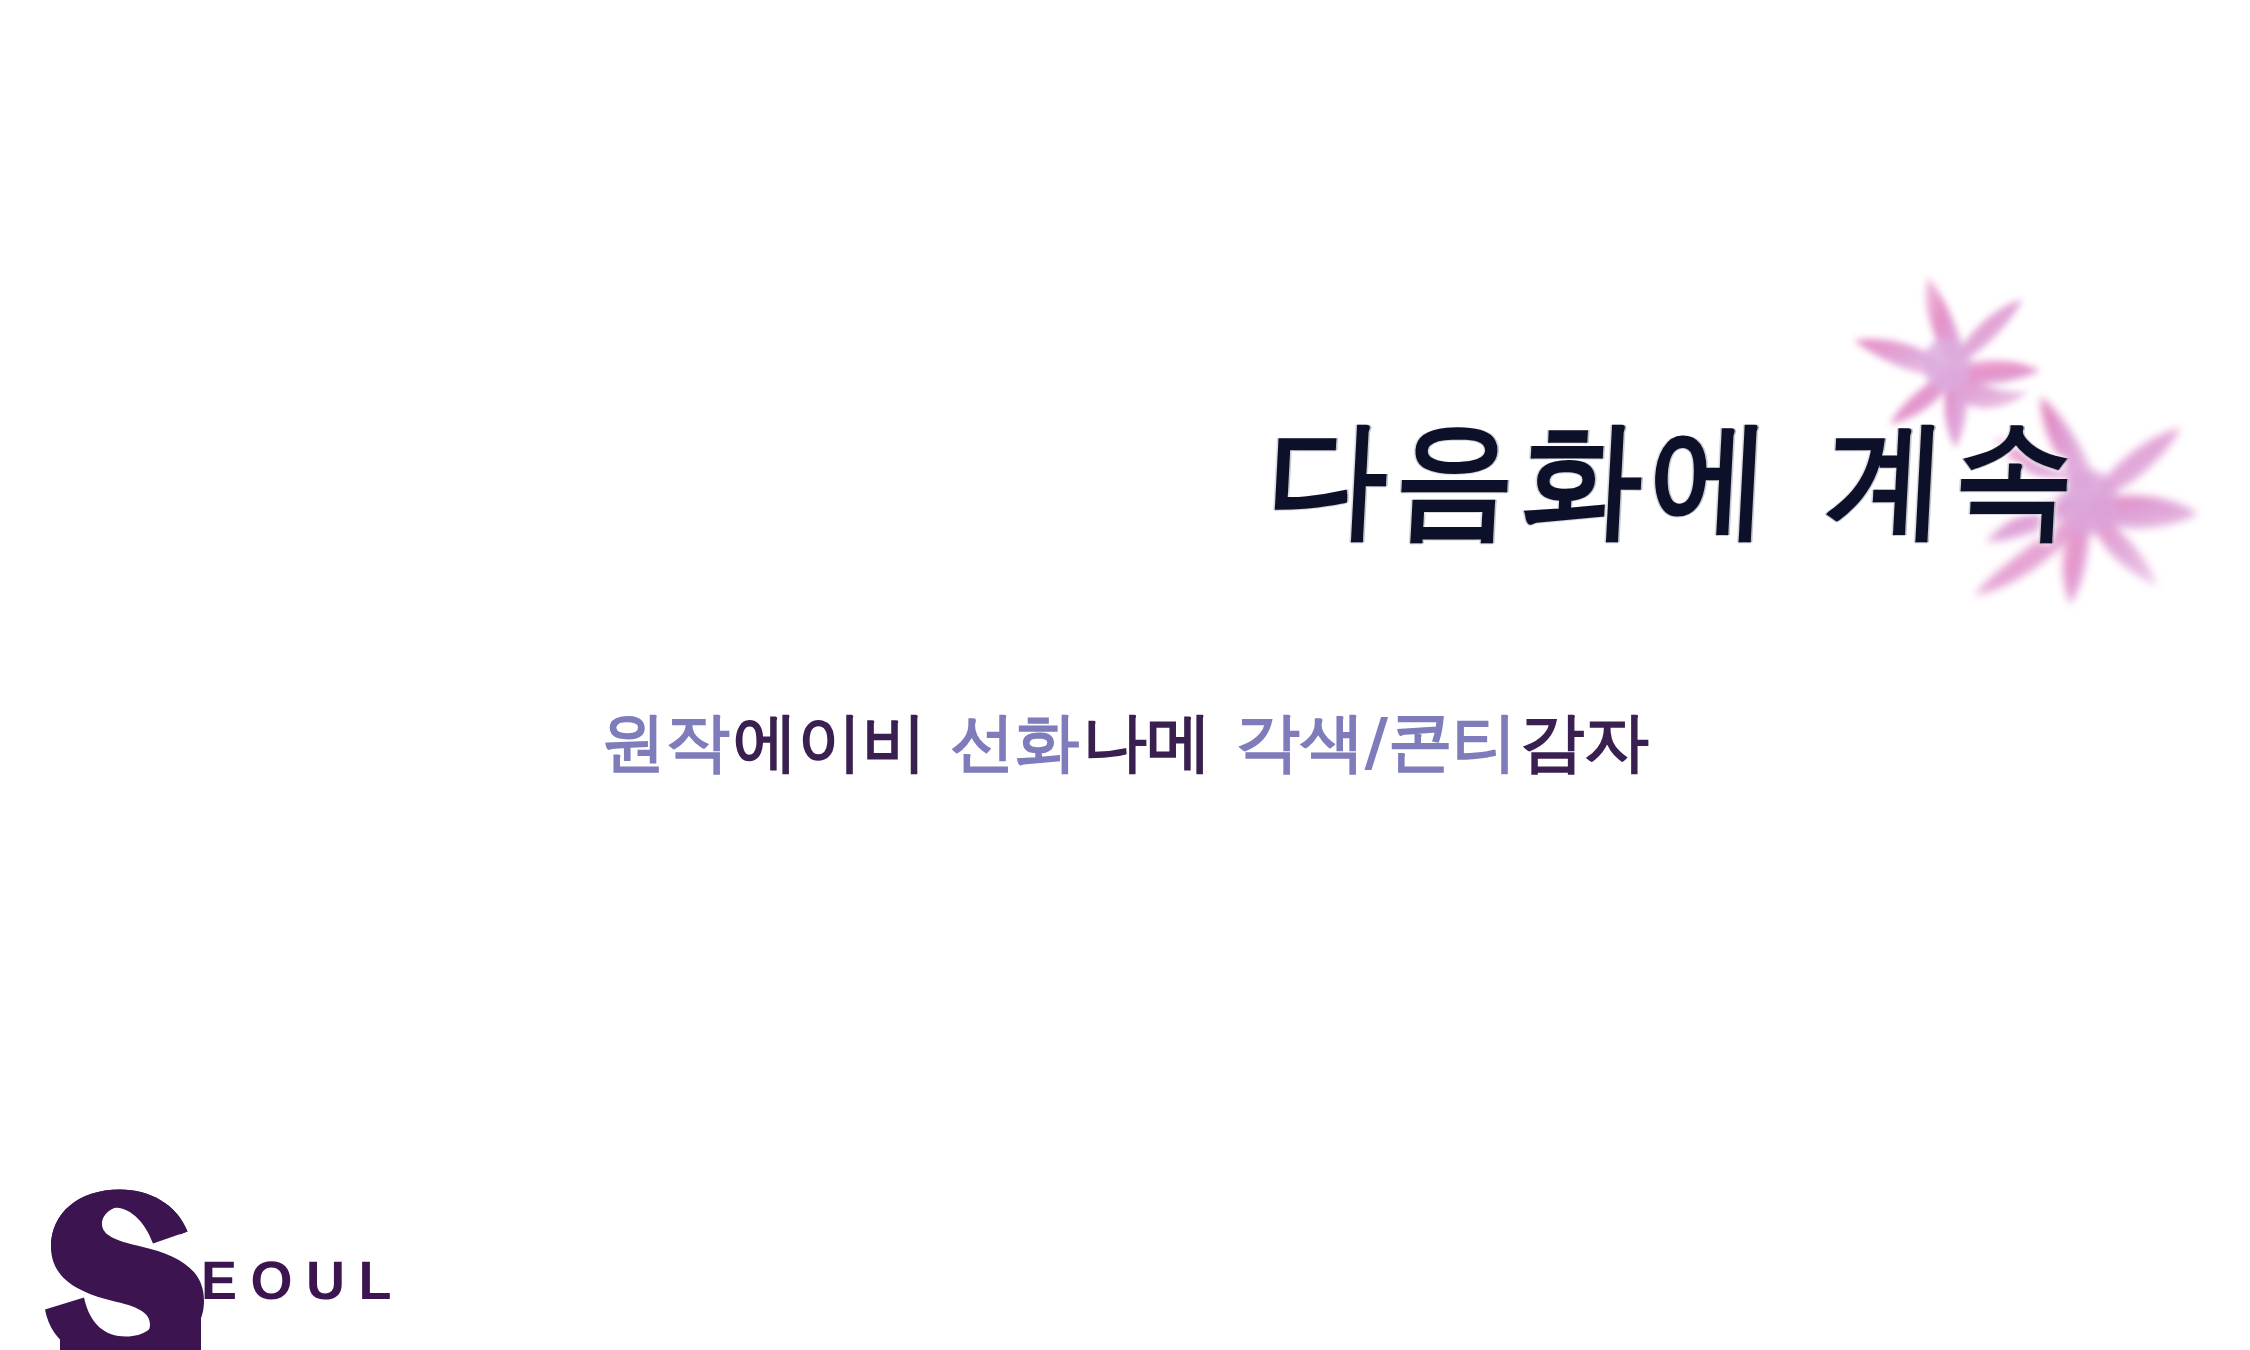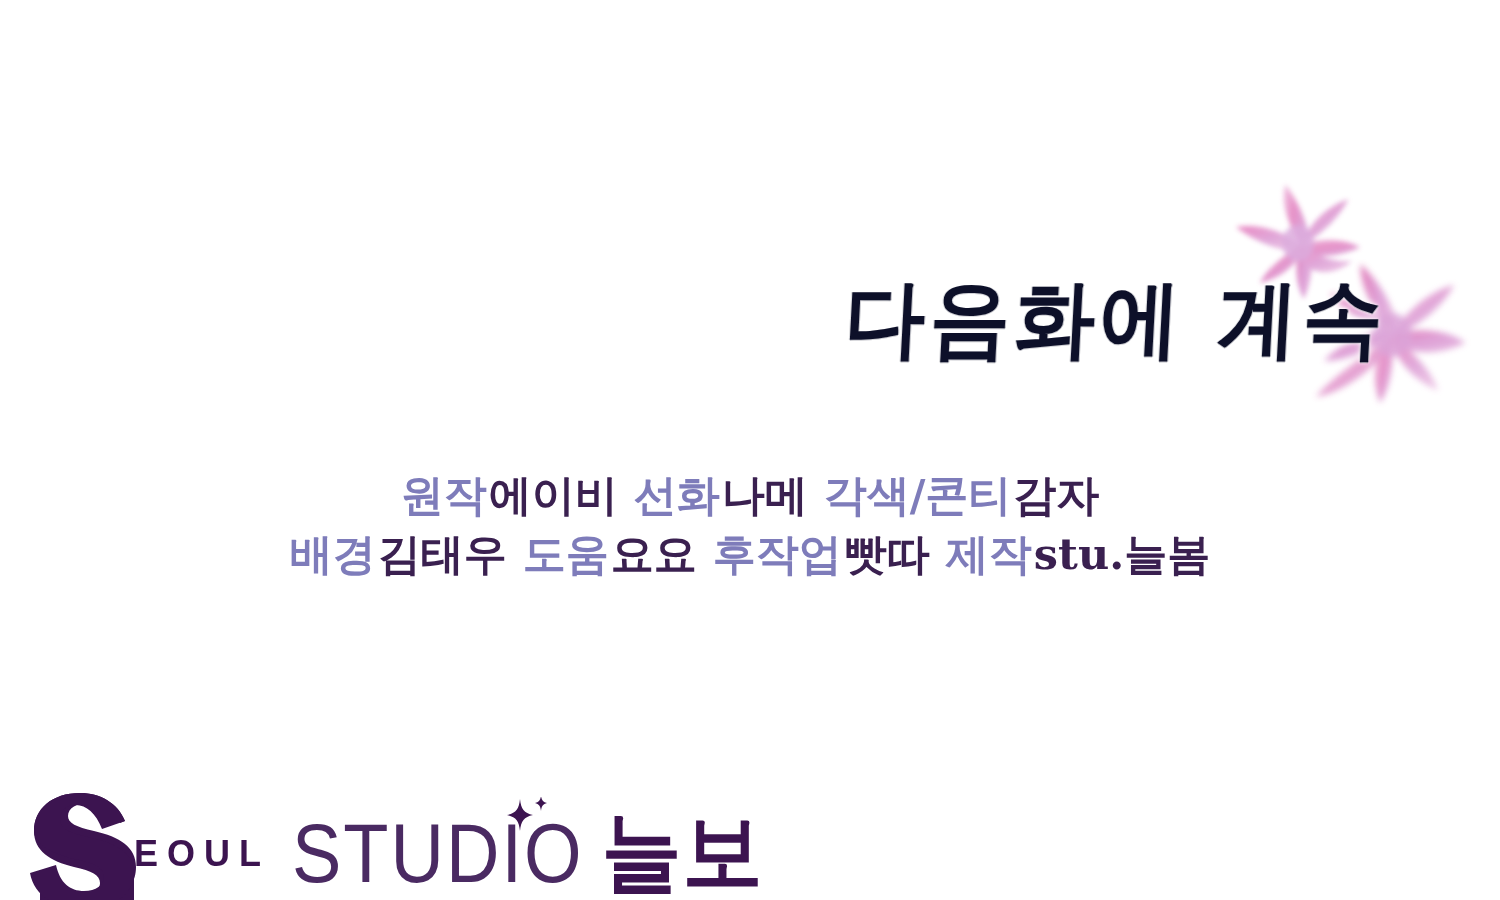--- a/index.html
+++ b/index.html
@@ -225,23 +225,20 @@
   <div class="title-block">
     <div class="title-text">다음화에 계속</div>
   </div>
 
   <div class="credits">
 
     <div class="credit-line">
       <span class="role">원작</span><span class="person">에이비</span><span class="role">선화</span><span class="person">나메</span><span class="role">각색/콘티</span><span class="person">감자</span>
     </div>
 
-    <div class="credit-line">
-      <span class="role">배경</span><span class="person">김태우</span><span class="role">도움</span><span class="person">요요</span><span class="role">후작업</span><span class="person">빳따</span><span class="role">제작</span><span class="person">stu.늘봄</span>
-    </div>
 
   </div>
 
   <div class="logo-lockup">
 
     <div class="seoul-media">
       <svg class="s-mark" viewBox="0 0 108 118" xmlns="http://www.w3.org/2000/svg">
         <path d="M95,30
                  C 88,12 70,2 50,2
                  C 22,2 4,18 4,40
@@ -268,25 +265,16 @@
                  C 66,100 74,94 74,86
                  C 74,76 64,72 44,68
                  C 20,62 4,52 4,40 Z" fill="#3c1450"></path>
       </svg>
 
       <div class="sm-words">
         <span class="sm-word">EOUL</span>
       </div>
     </div>
 
-    <div class="studio-group">
-      <span class="studio-word">STUDIO</span>
-      <span class="neulbo-word">늘보</span>
-
-      <svg class="sparkle" viewBox="0 0 46 40" xmlns="http://www.w3.org/2000/svg">
-        <path d="M16,34 C 17,24 20,20 29,18 C 20,16 17,12 16,2 C 15,12 12,16 3,18 C 12,20 15,24 16,34 Z" fill="#3c1450"></path>
-        <path d="M37,14 C 37.6,9 39,7 43,6 C 39,5 37.6,3 37,-1 C 36.4,3 35,5 31,6 C 35,7 36.4,9 37,14 Z" fill="#3c1450"></path>
-      </svg>
-    </div>
 
   </div>
 
 </div>
 
 </body></html>

